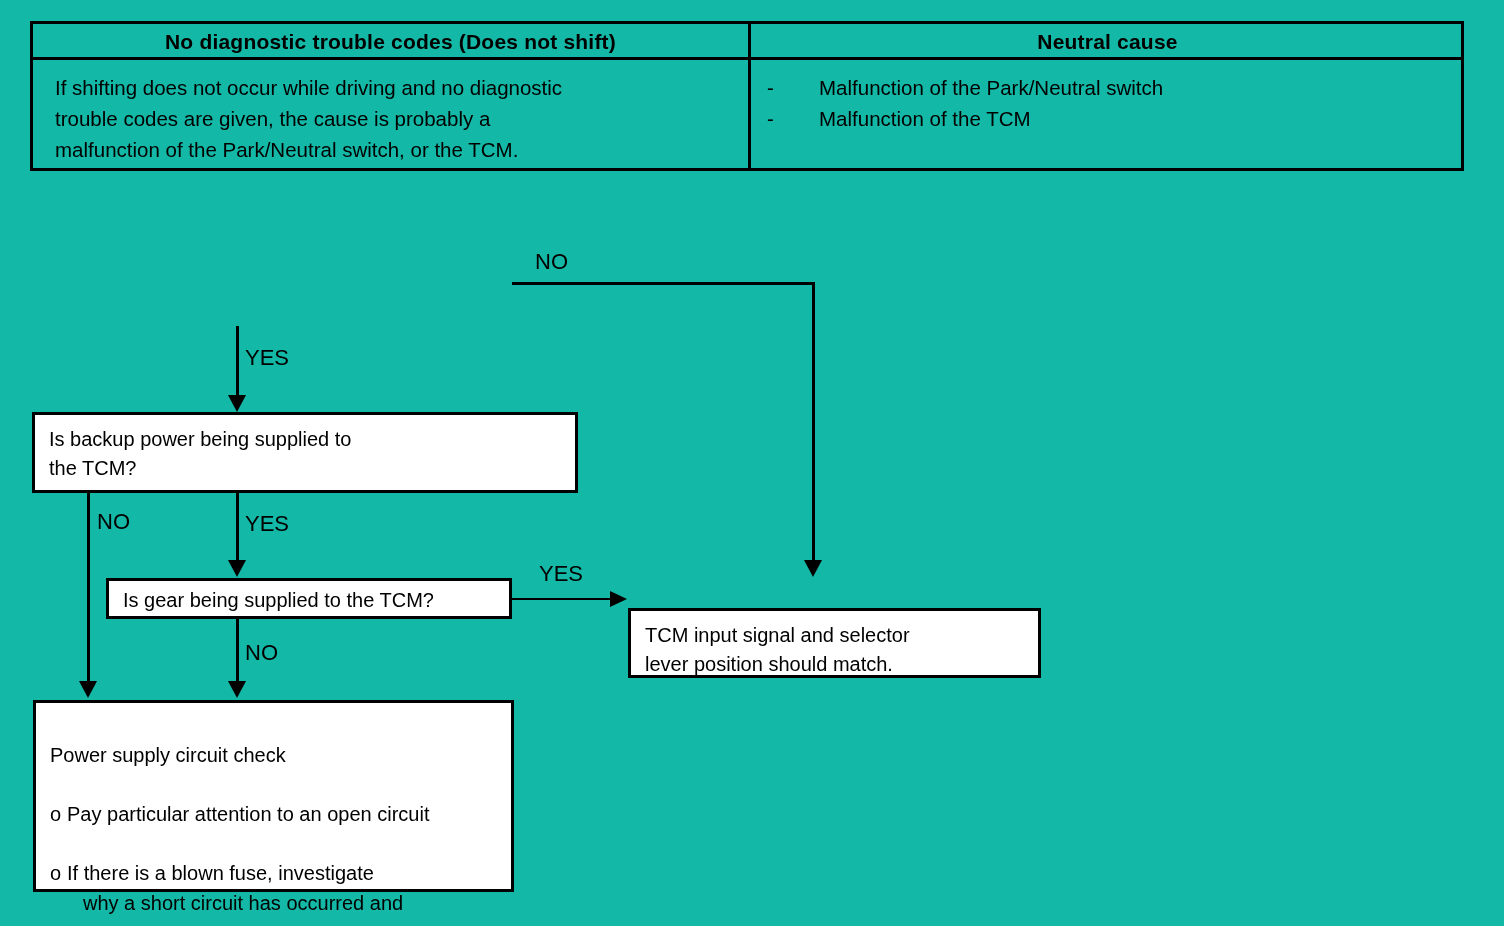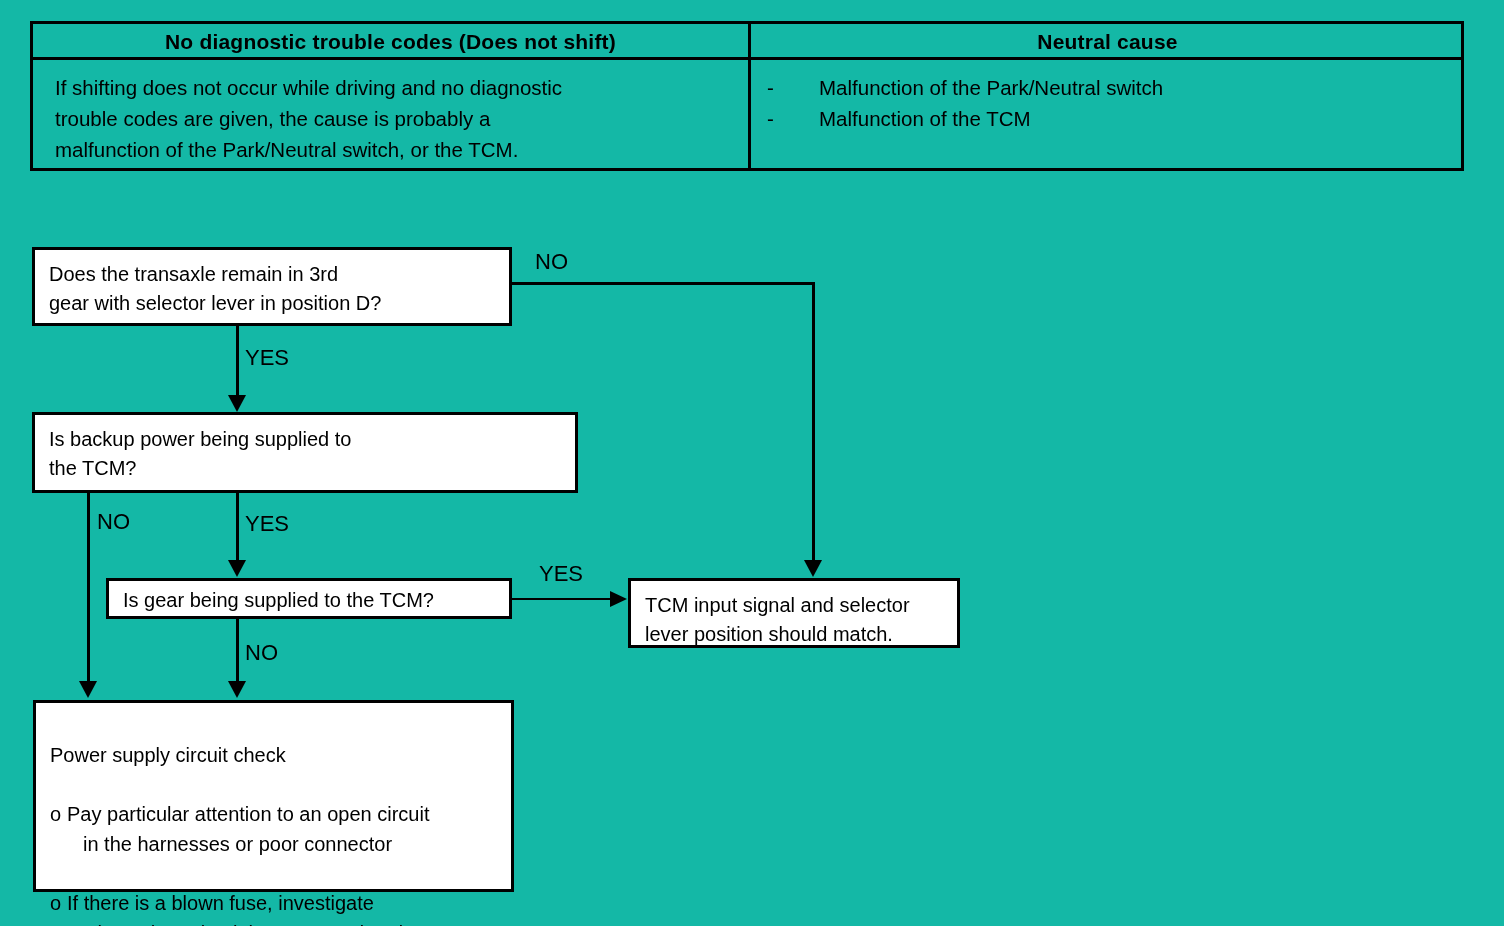--- a/index.html
+++ b/index.html
@@ -98,21 +98,21 @@
     background: #fff;
     font-size: 20px;
     line-height: 29px;
     padding: 10px 0 0 14px;
     white-space: pre-line;
   }
 
   #node-q1    { left: 32px;  top: 247px; width: 480px; height: 79px; }
   #node-q2    { left: 32px;  top: 412px; width: 546px; height: 81px; }
   #node-q3    { left: 106px; top: 578px; width: 406px; height: 41px; padding-top: 5px; }
-  #node-tcm   { left: 628px; top: 578px; width: 332px; height: 70px; }
+  #node-tcm   { left: 628px; top: 608px; width: 413px; height: 70px; }
   #node-power { left: 33px;  top: 700px; width: 481px; height: 192px; padding-top: 8px; }
 
   #node-power .pw-title { line-height: 30px; }
   #node-power .pw-item {
     display: flex;
     align-items: flex-start;
     line-height: 30px;
   }
   #node-power .pw-bullet { flex: 0 0 17px; }
   #node-power .pw-body { flex: 1 1 auto; white-space: pre-line; text-indent: 0; }
@@ -168,36 +168,34 @@
       </div>
       <div class="cause-item">
         <span class="cause-dash">-</span>
         <span class="cause-text">Malfunction of the TCM</span>
       </div>
     </div>
   </div>
 
   <div class="fc">
 
-    <div class="node" id="node-q1">Does the transaxle remain in 3rd
-gear with selector lever in position D?</div>
 
     <div class="node" id="node-q2">Is backup power being supplied to
 the TCM?</div>
 
     <div class="node" id="node-q3">Is gear being supplied to the TCM?</div>
 
     <div class="node" id="node-tcm">TCM input signal and selector
 lever position should match.</div>
 
     <div class="node" id="node-power">
       <div class="pw-title">Power supply circuit check</div>
       <div class="pw-item">
         <span class="pw-bullet">o</span>
-        <span class="pw-body"><span>Pay particular attention to an open circuit</span><span class="cont">in the harnesses or poor connector</span></span>
+        <span class="pw-body"><span>Pay particular attention to an open circuit</span></span>
       </div>
       <div class="pw-item">
         <span class="pw-bullet">o</span>
         <span class="pw-body"><span>If there is a blown fuse, investigate</span><span class="cont">why a short circuit has occurred and</span></span>
       </div>
     </div>
 
     <div class="ln-h" style="left:512px; top:282px; width:303px;"></div>
     <div class="ln-v" style="left:812px; top:282px; height:279px;"></div>
     <div class="arrow-d" style="left:804px; top:560px;"></div>

